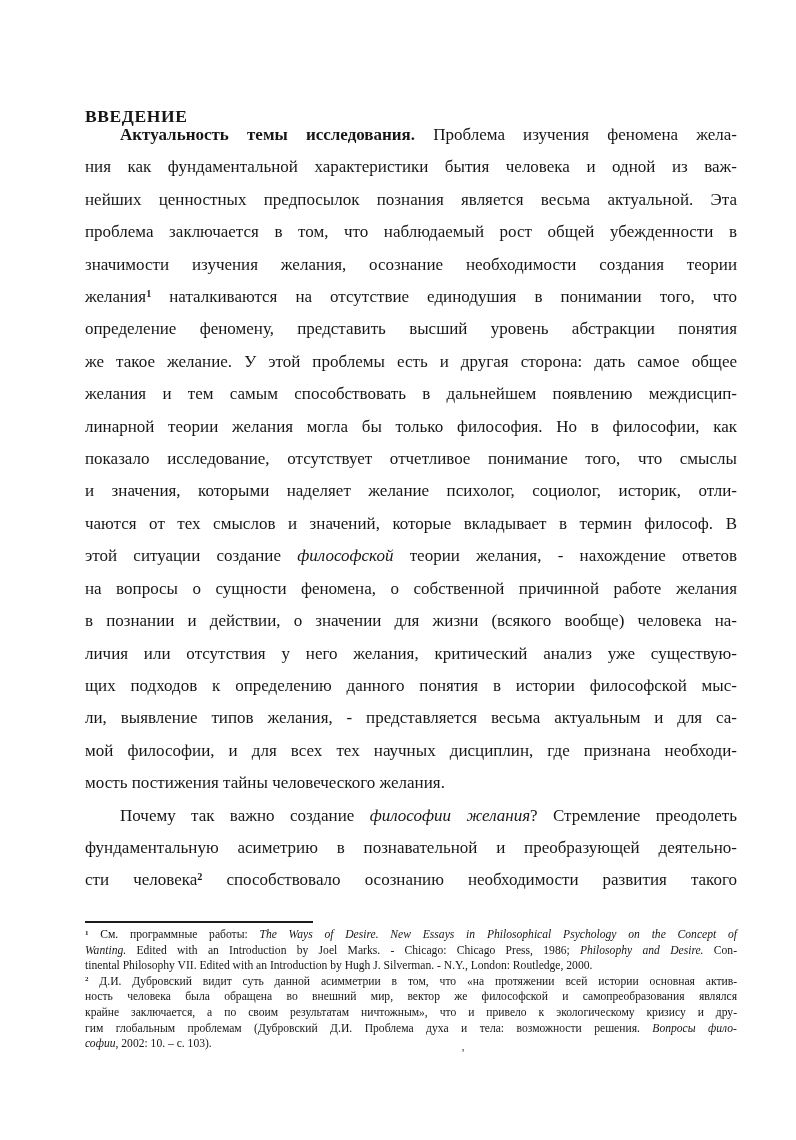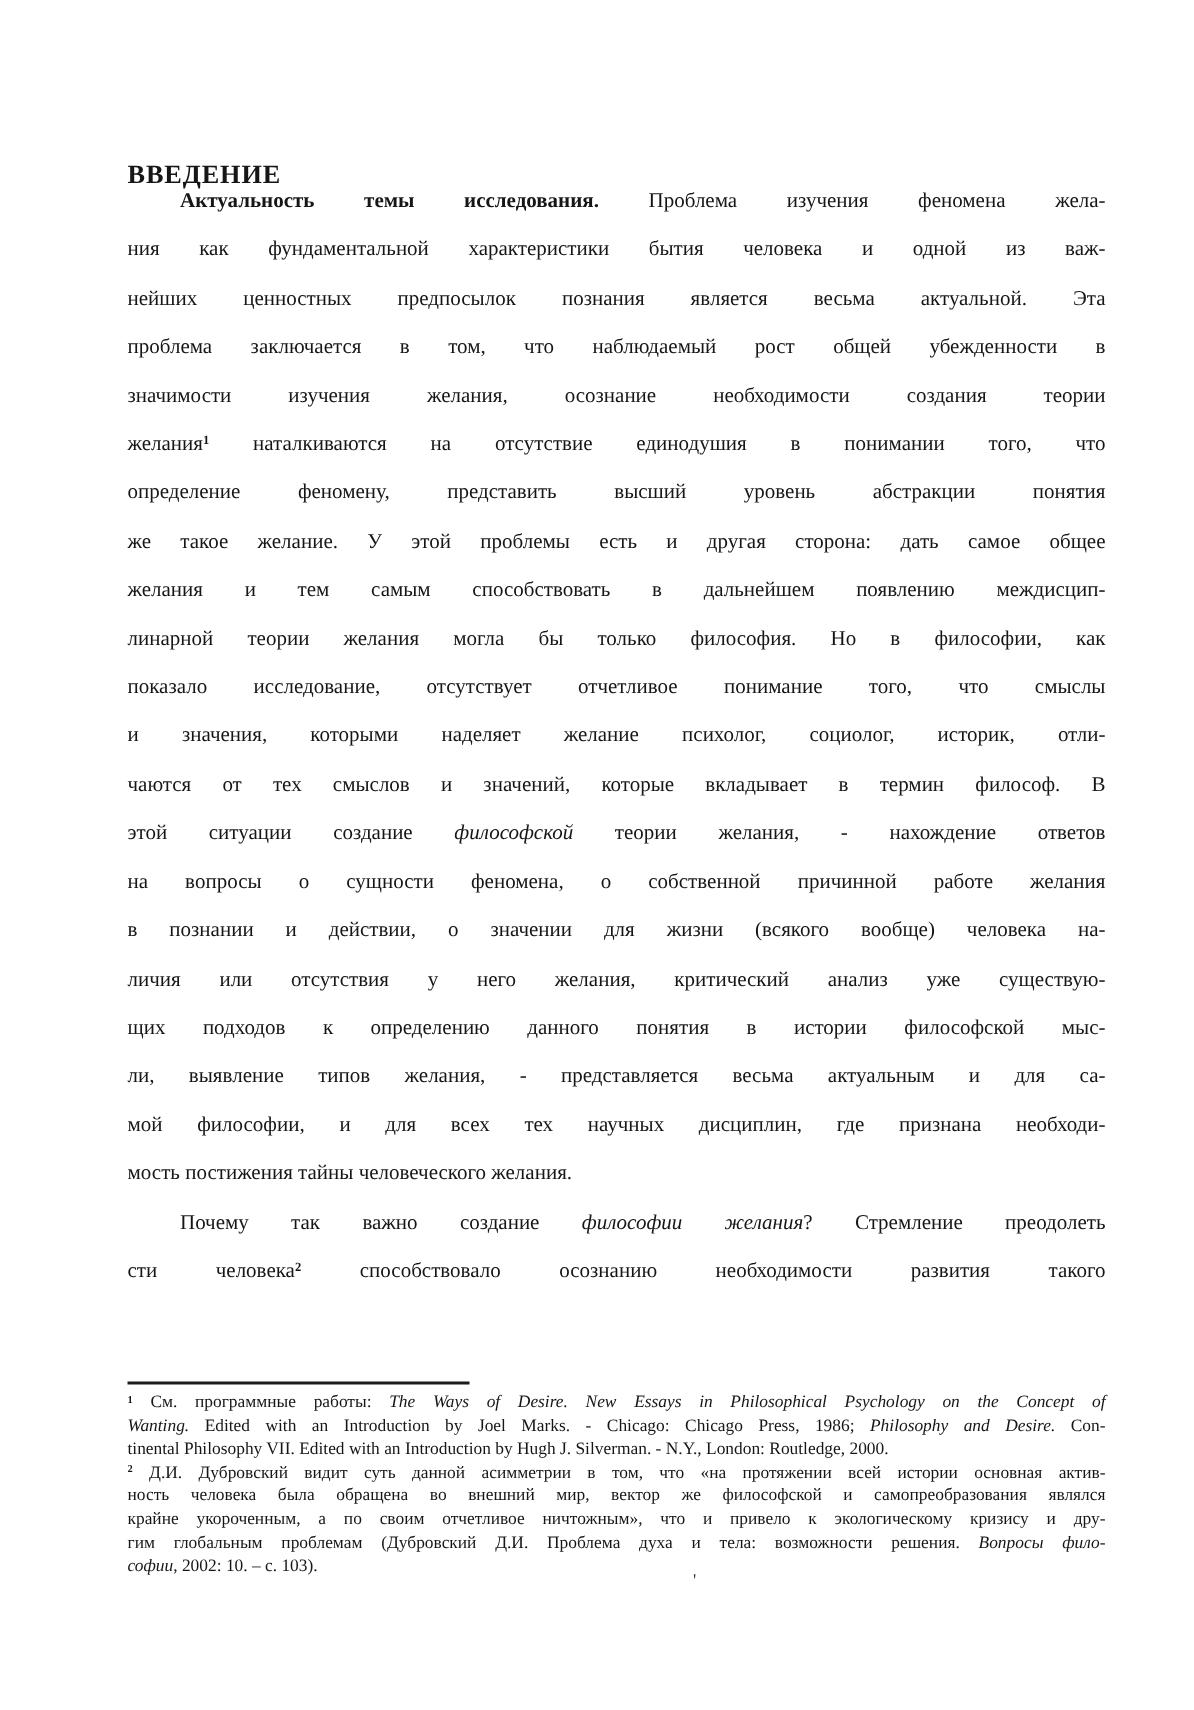--- a/index.html
+++ b/index.html
@@ -20,21 +20,21 @@
     font-weight: 700;
     font-size: 17.5px;
     letter-spacing: 0.6px;
     margin-top: 46px;
   }
   .body-text {
     position: absolute;
     left: 85px;
     top: 119px;
     width: 652px;
-    font-size: 14px;
+    font-size: 17px;
     line-height: 32.4px;
   }
   .footnote-sep {
     position: absolute;
     left: 85px;
     top: 921px;
     width: 228px;
     border-top: 2px solid #1c1c1c;
   }
   .footnotes {
@@ -89,32 +89,33 @@
         <div class="tline"><span>на вопросы о сущности феномена, о собственной причинной работе желания</span></div>
         <div class="tline"><span>в познании и действии, о значении для жизни (всякого вообще) человека на-</span></div>
         <div class="tline"><span>личия или отсутствия у него желания, критический анализ уже существую-</span></div>
         <div class="tline"><span>щих подходов к определению данного понятия в истории философской мыс-</span></div>
         <div class="tline"><span>ли, выявление типов желания, - представляется весьма актуальным и для са-</span></div>
         <div class="tline"><span>мой философии, и для всех тех научных дисциплин, где признана необходи-</span></div>
         <div class="tline left"><span>мость постижения тайны человеческого желания.</span></div>
       </div>
       <div>
         <div class="tline ind"><span>Почему так важно создание </span><span class="ital">философии желания</span><span>? Стремление преодолеть</span></div>
+        <div class="tline"><span>фундаментальную асиметрию в познавательной и преобразующей деятельно-</span></div>
         <div class="tline"><span>сти человека</span><span class="supn">2</span><span> способствовало осознанию необходимости развития такого</span></div>
       </div>
     </div>
   <div class="footnote-sep"></div>
   <div class="footnotes" id="footnotes">
       <div>
         <div class="tline"><span class="supn">1</span><span> См. программные работы: </span><span class="ital">The Ways of Desire. New Essays in Philosophical Psychology on the Concept of</span></div>
         <div class="tline"><span class="ital">Wanting.</span><span> Edited with an Introduction by Joel Marks. - Chicago: Chicago Press, 1986; </span><span class="ital">Philosophy and Desire.</span><span> Con-</span></div>
         <div class="tline left"><span>tinental Philosophy VII. Edited with an Introduction by Hugh J. Silverman. - N.Y., London: Routledge, 2000.</span></div>
       </div>
       <div>
         <div class="tline"><span class="supn">2</span><span> Д.И. Дубровский видит суть данной асимметрии в том, что «на протяжении всей истории основная актив-</span></div>
         <div class="tline"><span>ность человека была обращена во внешний мир, вектор же философской и самопреобразования являлся</span></div>
-        <div class="tline"><span>крайне укороченным, а по своим отчетливое ничтожным», что и привело к экологическому кризису и дру-</span></div>
+        <div class="tline"><span>крайне заключается, а по своим результатам ничтожным», что и привело к экологическому кризису и дру-</span></div>
         <div class="tline"><span>гим глобальным проблемам (Дубровский Д.И. Проблема духа и тела: возможности решения. </span><span class="ital">Вопросы фило-</span></div>
         <div class="tline left"><span class="ital">софии</span><span>, 2002: 10. – с. 103).</span></div>
       </div>
     </div>
   <div class="artifact">'</div>
 </div>
 
 </body></html>

